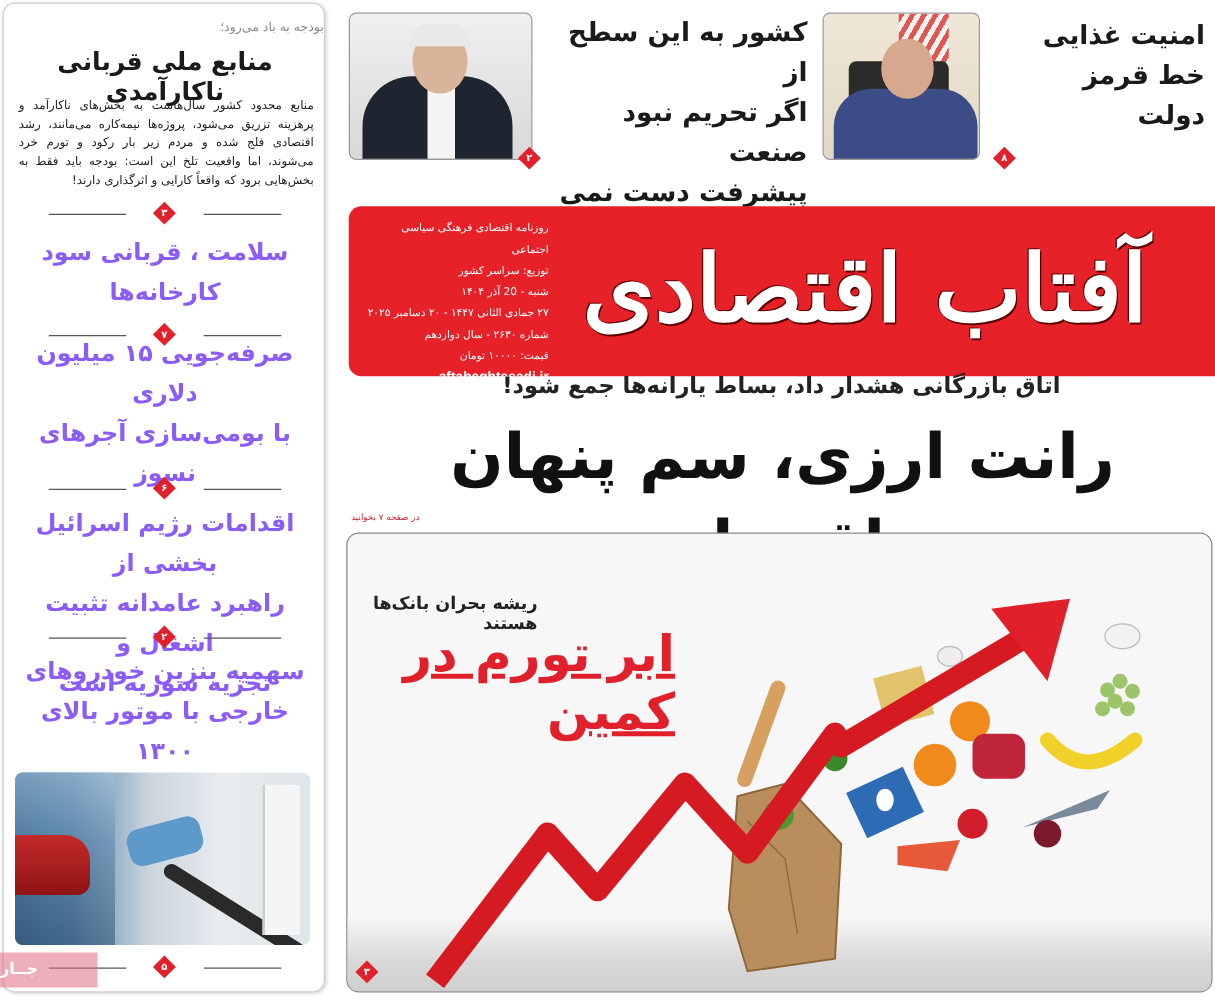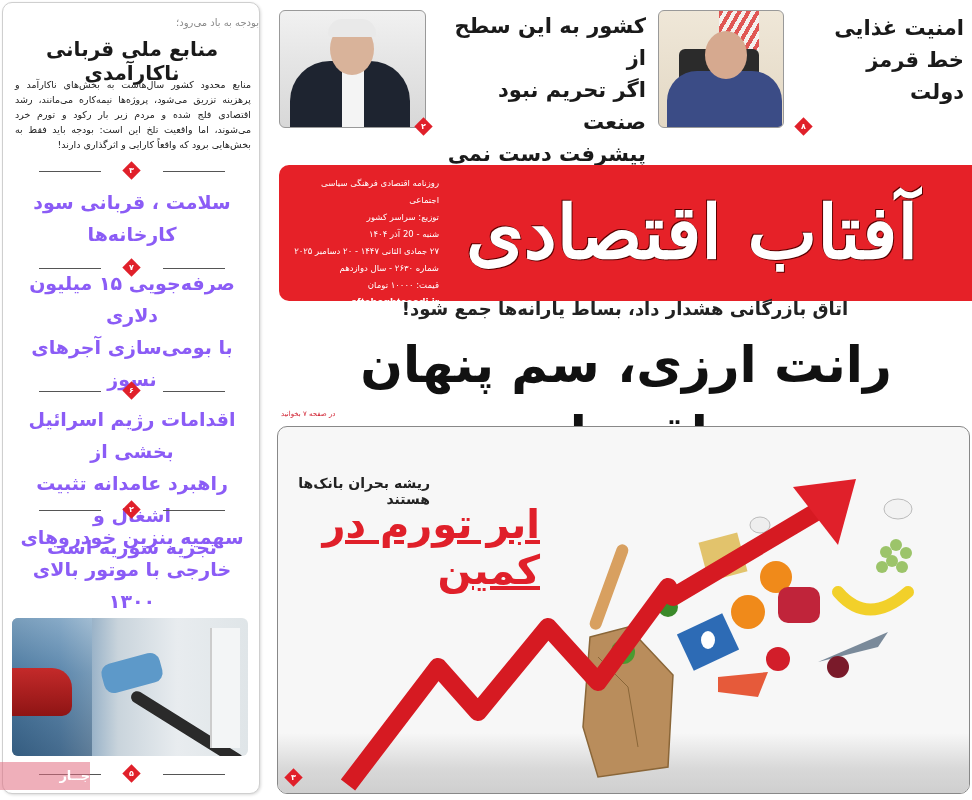--- a/index.html
+++ b/index.html
@@ -73,23 +73,23 @@
   }
   .hose {
     position: absolute; left: 120px; top: 70px; width: 130px; height: 12px;
     background: #2a2a2a; border-radius: 6px; transform: rotate(32deg); transform-origin: left center;
   }
   .pump {
     position: absolute; right: 8px; top: 10px; width: 30px; height: 120px; background: #f3f5f6;
     border-left: 2px solid #ccc;
   }
   .watermark {
-    position: absolute; left: 0; top: 762px; width: 90px; height: 28px;
+    position: absolute; left: 0; top: 762px; width: 78px; height: 28px;
     background: rgba(226, 110, 130, 0.55); color: #fff; font-size: 13px; font-weight: bold;
-    text-align: right; line-height: 28px; direction: rtl;
+    text-align: left; line-height: 28px; direction: rtl;
   }
 
   
   .teaser-photo {
     position: absolute; border: 1px solid #999; border-radius: 6px; overflow: hidden;
   }
   .photo1 {
     left: 279px; top: 10px; width: 147px; height: 118px;
     background: linear-gradient(180deg, #f1f1f1 0%, #e6e6e6 40%, #d8d8d8 100%);
   }

